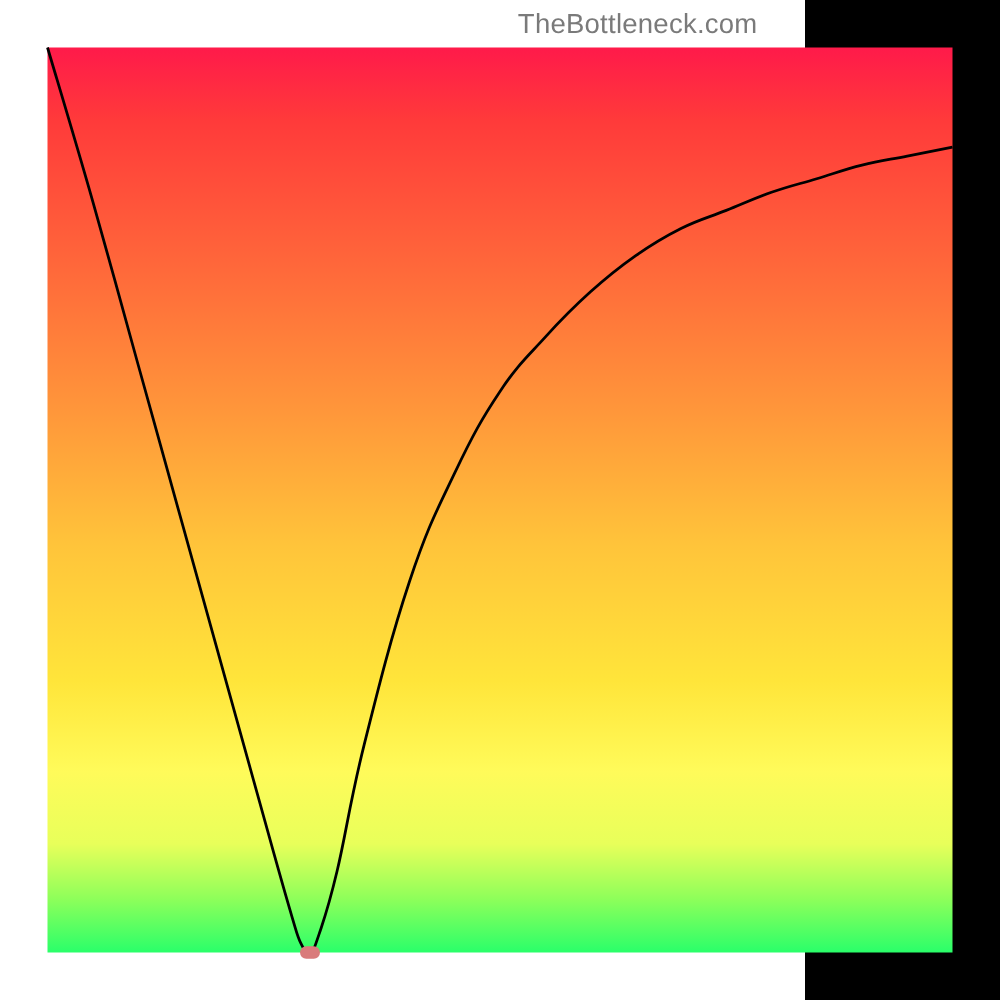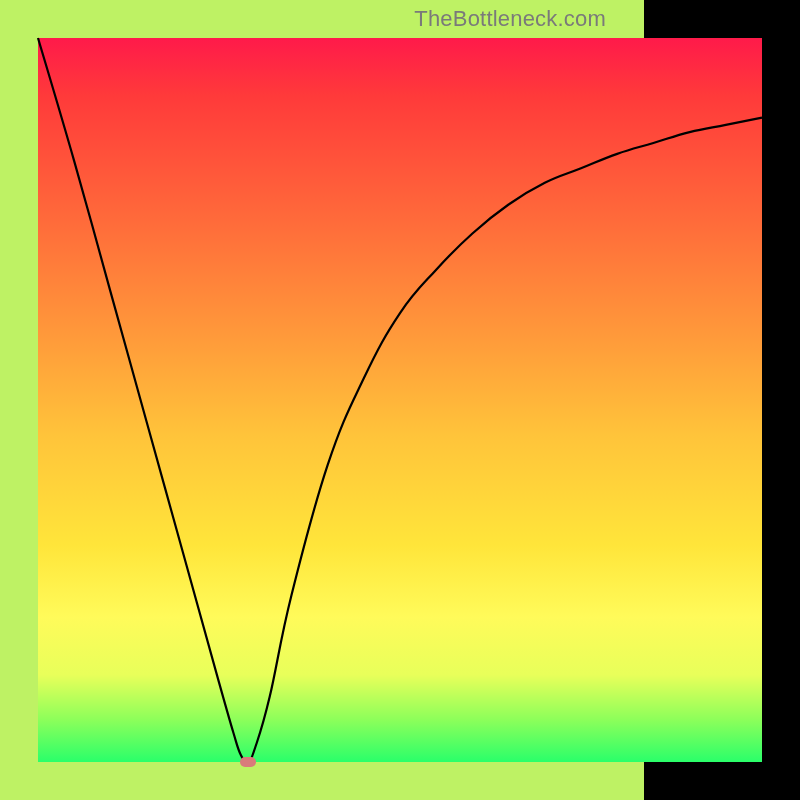--- a/index.html
+++ b/index.html
@@ -8,21 +8,21 @@
     width: 800px;
     height: 800px;
     background: #000;
     overflow: hidden;
     font-family: Arial, Helvetica, sans-serif;
   }
   .outer {
     position: relative;
     width: 644px;
     height: 800px;
-    background: #bef264;
+    background: #ffffff;
   }
   .plot-area {
     position: absolute;
     left: 38px;
     top: 38px;
     width: 724px;
     height: 724px;
     
     background: linear-gradient(to bottom,
       #ff1a4a 0%,

